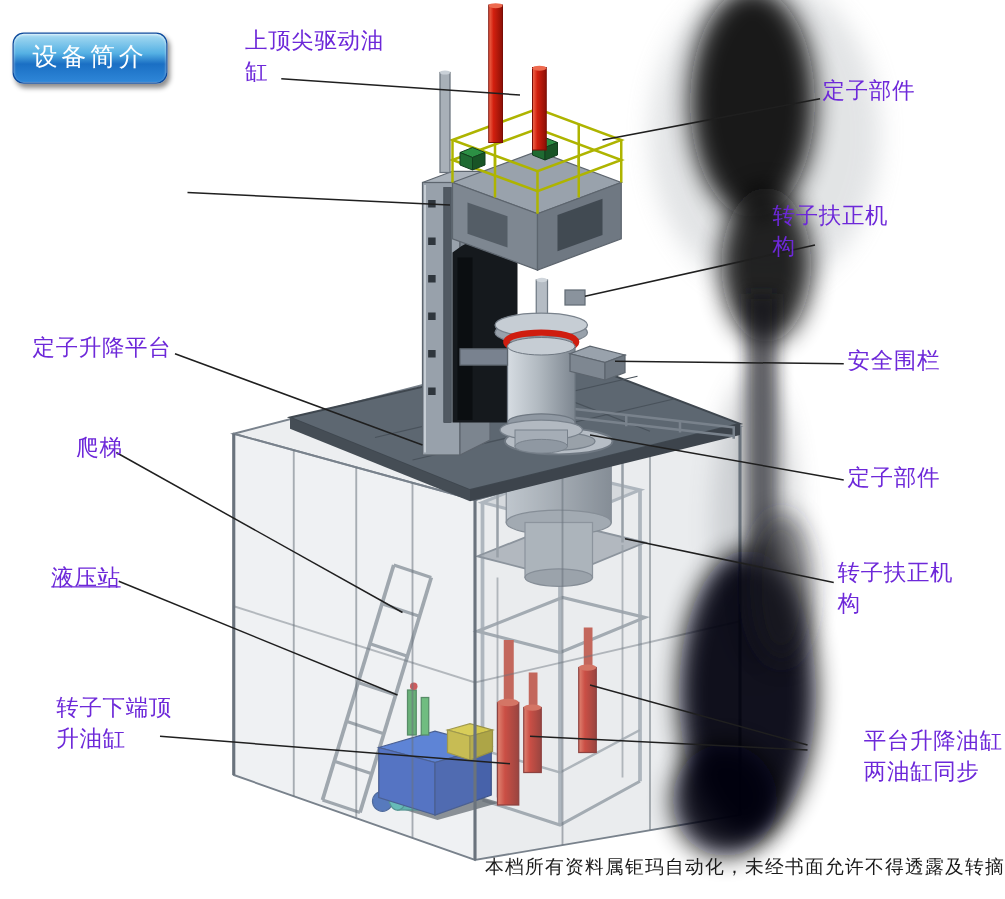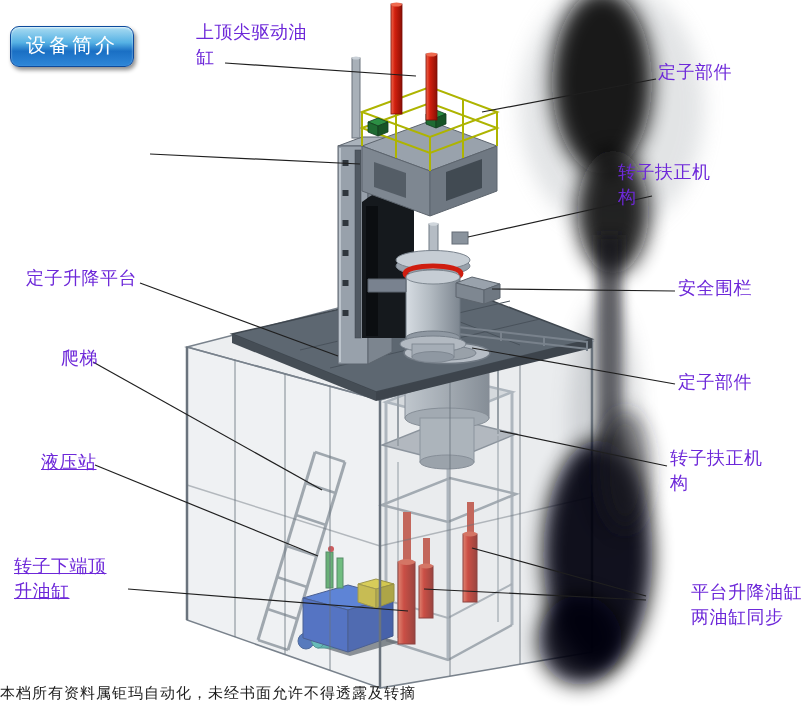--- a/index.html
+++ b/index.html
@@ -6,21 +6,21 @@
   #stage{position:relative;width:804px;height:719px;background:#ffffff;overflow:hidden;
          font-family:"Liberation Sans","DejaVu Sans",sans-serif;}
   #machine-svg{position:absolute;left:0;top:0;z-index:1;}
   .label{position:absolute;z-index:3;font-size:18px;line-height:25px;color:#6d28d9;letter-spacing:.5px;}
   .nowrap{white-space:nowrap;}
   .badge{position:absolute;z-index:3;left:10px;top:26px;padding:5px 15px 7px;
          font-size:20px;font-weight:normal;color:#fff;letter-spacing:3px;
          background:linear-gradient(180deg,#aadcf2 0%,#55b1e4 40%,#1a6fc4 62%,#2f87d8 100%);
          border:1px solid #0d4a9c;border-radius:9px;
          box-shadow:2px 3px 4px rgba(0,0,0,.45), inset 0 1px 2px rgba(255,255,255,.7);}
-  .footer{position:absolute;z-index:3;left:0;right:0;top:684px;text-align:left;
+  .footer{position:absolute;z-index:3;left:0;right:0;top:684px;text-align:right;
           font-size:15px;color:#1a1a1a;letter-spacing:1px;}
 </style>
 </head>
 <body>
 
 <div id="stage">
 
   <svg id="machine-svg" width="804" height="719" viewBox="0 0 804 719">
     <defs>
       <linearGradient id="redGrad" x1="0" y1="0" x2="1" y2="0">
@@ -264,18 +264,18 @@
 
   <div class="label" style="left:196px;top:20px;width:122px;">上顶尖驱动油缸</div>
   <div class="label nowrap" style="left:658px;top:60px;">定子部件</div>
   <div class="label" style="left:618px;top:160px;width:96px;">转子扶正机构</div>
   <div class="label nowrap" style="left:26px;top:266px;">定子升降平台</div>
   <div class="label nowrap" style="left:678px;top:276px;">安全围栏</div>
   <div class="label nowrap" style="left:61px;top:346px;">爬梯</div>
   <div class="label nowrap" style="left:678px;top:370px;">定子部件</div>
   <div class="label nowrap" style="left:41px;top:450px;text-decoration:underline;">液压站</div>
   <div class="label" style="left:670px;top:446px;width:96px;">转子扶正机构</div>
-  <div class="label" style="left:14px;top:554px;width:96px;text-decoration:underline;">转子下端顶升油缸</div>
+  <div class="label" style="left:45px;top:554px;width:96px;">转子下端顶升油缸</div>
   <div class="label" style="left:648px;top:580px;width:132px;padding-left:43px;">平台升降油缸，两油缸同步</div>
 
   <div class="footer">本档所有资料属钜玛自动化，未经书面允许不得透露及转摘</div>
 
 </div>
 
 </body></html>

